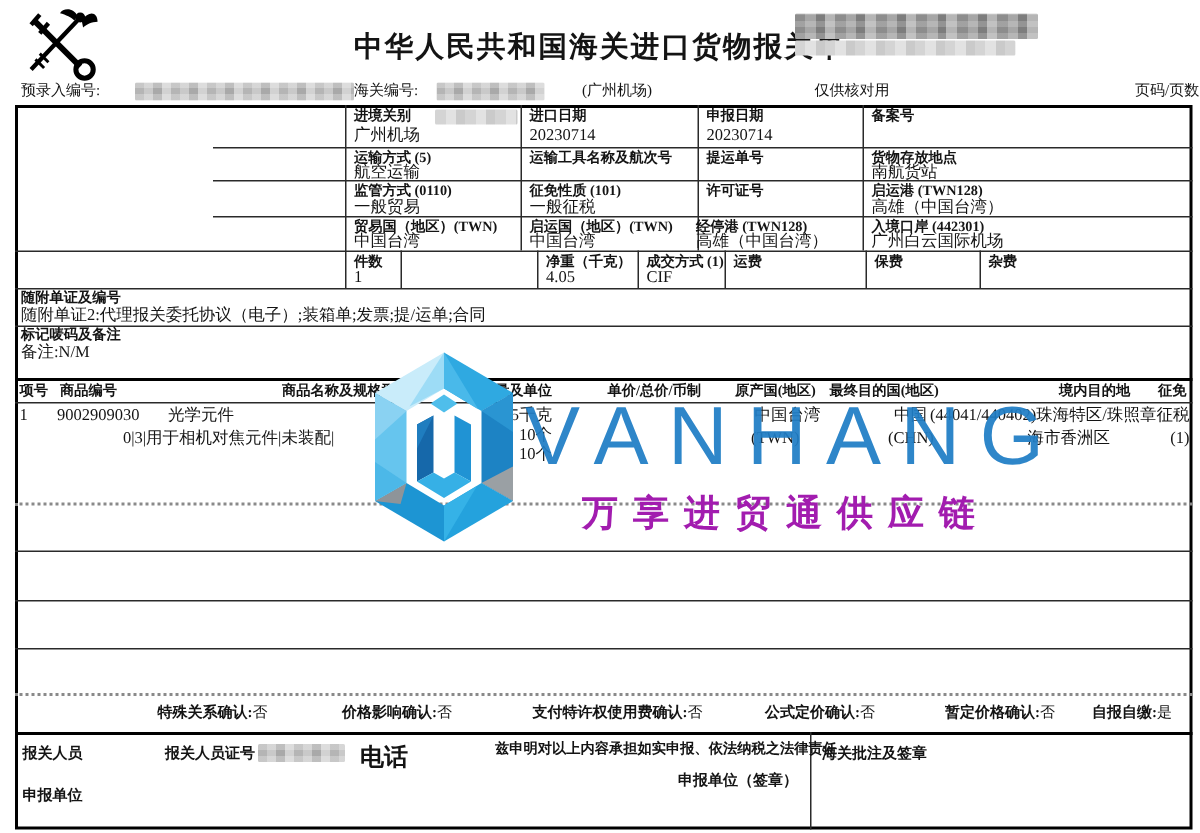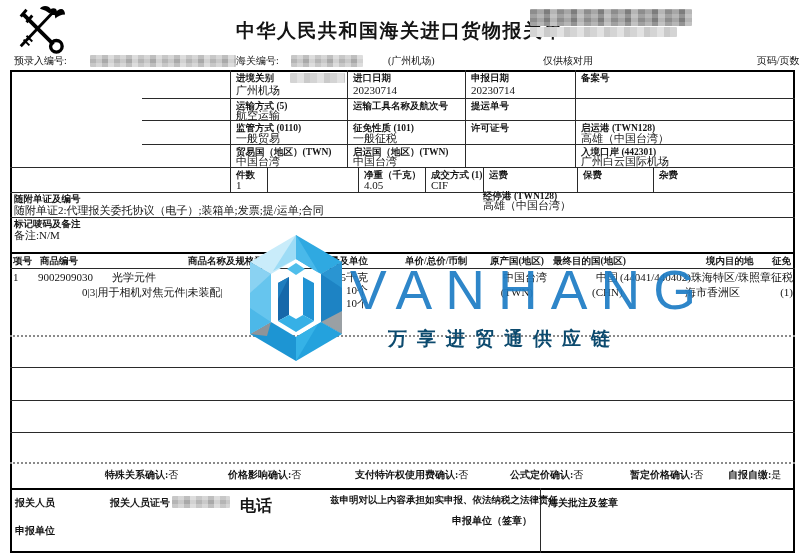--- a/index.html
+++ b/index.html
@@ -22,22 +22,22 @@
       repeating-linear-gradient(0deg, rgba(255,255,255,.18) 0 4px, rgba(0,0,0,0) 4px 8px),
       repeating-linear-gradient(90deg,#8d8d8d 0 7px,#a6a6a6 7px 14px,#7d7d7d 14px 20px,#b5b5b5 20px 27px);}
   .redact.light{background-image:
       repeating-linear-gradient(90deg,#d4d4d4 0 7px,#e2e2e2 7px 14px,#cacaca 14px 20px);}
   .title{font-family:"Liberation Sans",sans-serif;font-weight:700;font-size:19px;
          letter-spacing:1.5px;white-space:nowrap;}
   .right{text-align:right;}
   .wm{pointer-events:none;z-index:6;}
   .wm-brand{font-family:"Liberation Sans",sans-serif;font-weight:400;font-size:55px;
             letter-spacing:13px;color:#1f7dc5;opacity:.93;white-space:nowrap;}
-  .wm-slogan{font-family:"Liberation Sans",sans-serif;font-size:19px;letter-spacing:10px;
-             color:#0c4a6e;font-weight:600;white-space:nowrap;}
+  .wm-slogan{font-family:"Liberation Sans",sans-serif;font-size:24px;letter-spacing:10px;
+             color:#a21caf;font-weight:600;white-space:nowrap;}
   .cell .lbl{position:absolute;left:4px;top:2px;}
   .cell .val{position:absolute;left:4px;top:13px;}
 </style>
 </head>
 <body>
 
 <div class="page">
 
   <svg class="abs" style="left:14px;top:4px;width:52px;height:50px;" viewBox="0 0 54 50">
     <line x1="9" y1="9" x2="41" y2="41" stroke="#000" stroke-width="4"></line>
@@ -116,20 +116,24 @@
     <span class="val" style="top:10px;">航空运输</span>
   </div>
   <div class="abs cell" style="left:349px;top:99px;width:114px;height:20px;">
     <span class="lbl">运输工具名称及航次号</span>
     <span class="val" style="top:10px;"></span>
   </div>
   <div class="abs cell" style="left:467px;top:99px;width:106px;height:20px;">
     <span class="lbl">提运单号</span>
     <span class="val" style="top:10px;"></span>
   </div>
+  <div class="abs cell" style="left:577px;top:99px;width:216px;height:20px;">
+    <span class="lbl">货物存放地点</span>
+    <span class="val" style="top:10px;">南航货站</span>
+  </div>
 
   <div class="abs cell" style="left:232px;top:121px;width:113px;height:22px;">
     <span class="lbl">监管方式 (0110)</span>
     <span class="val" style="top:11px;">一般贸易</span>
   </div>
   <div class="abs cell" style="left:349px;top:121px;width:114px;height:22px;">
     <span class="lbl">征免性质 (101)</span>
     <span class="val" style="top:11px;">一般征税</span>
   </div>
   <div class="abs cell" style="left:467px;top:121px;width:106px;height:22px;">
@@ -142,21 +146,21 @@
   </div>
 
   <div class="abs cell" style="left:232px;top:145px;width:113px;height:21px;">
     <span class="lbl">贸易国（地区）(TWN)</span>
     <span class="val" style="top:10px;">中国台湾</span>
   </div>
   <div class="abs cell" style="left:349px;top:145px;width:114px;height:21px;">
     <span class="lbl">启运国（地区）(TWN)</span>
     <span class="val" style="top:10px;">中国台湾</span>
   </div>
-  <div class="abs cell" style="left:479px;top:145px;width:106px;height:21px;margin-top:44px;">
+  <div class="abs cell" style="left:460px;top:145px;width:106px;height:21px;">
     <span class="lbl">经停港 (TWN128)</span>
     <span class="val" style="top:10px;">高雄（中国台湾）</span>
   </div>
   <div class="abs cell" style="left:577px;top:145px;width:209px;height:21px;">
     <span class="lbl">入境口岸 (442301)</span>
     <span class="val" style="top:10px;">广州白云国际机场</span>
   </div>
 
   <div class="abs cell" style="left:232px;top:168px;width:33px;height:23px;">
     <span class="lbl">件数</span>

